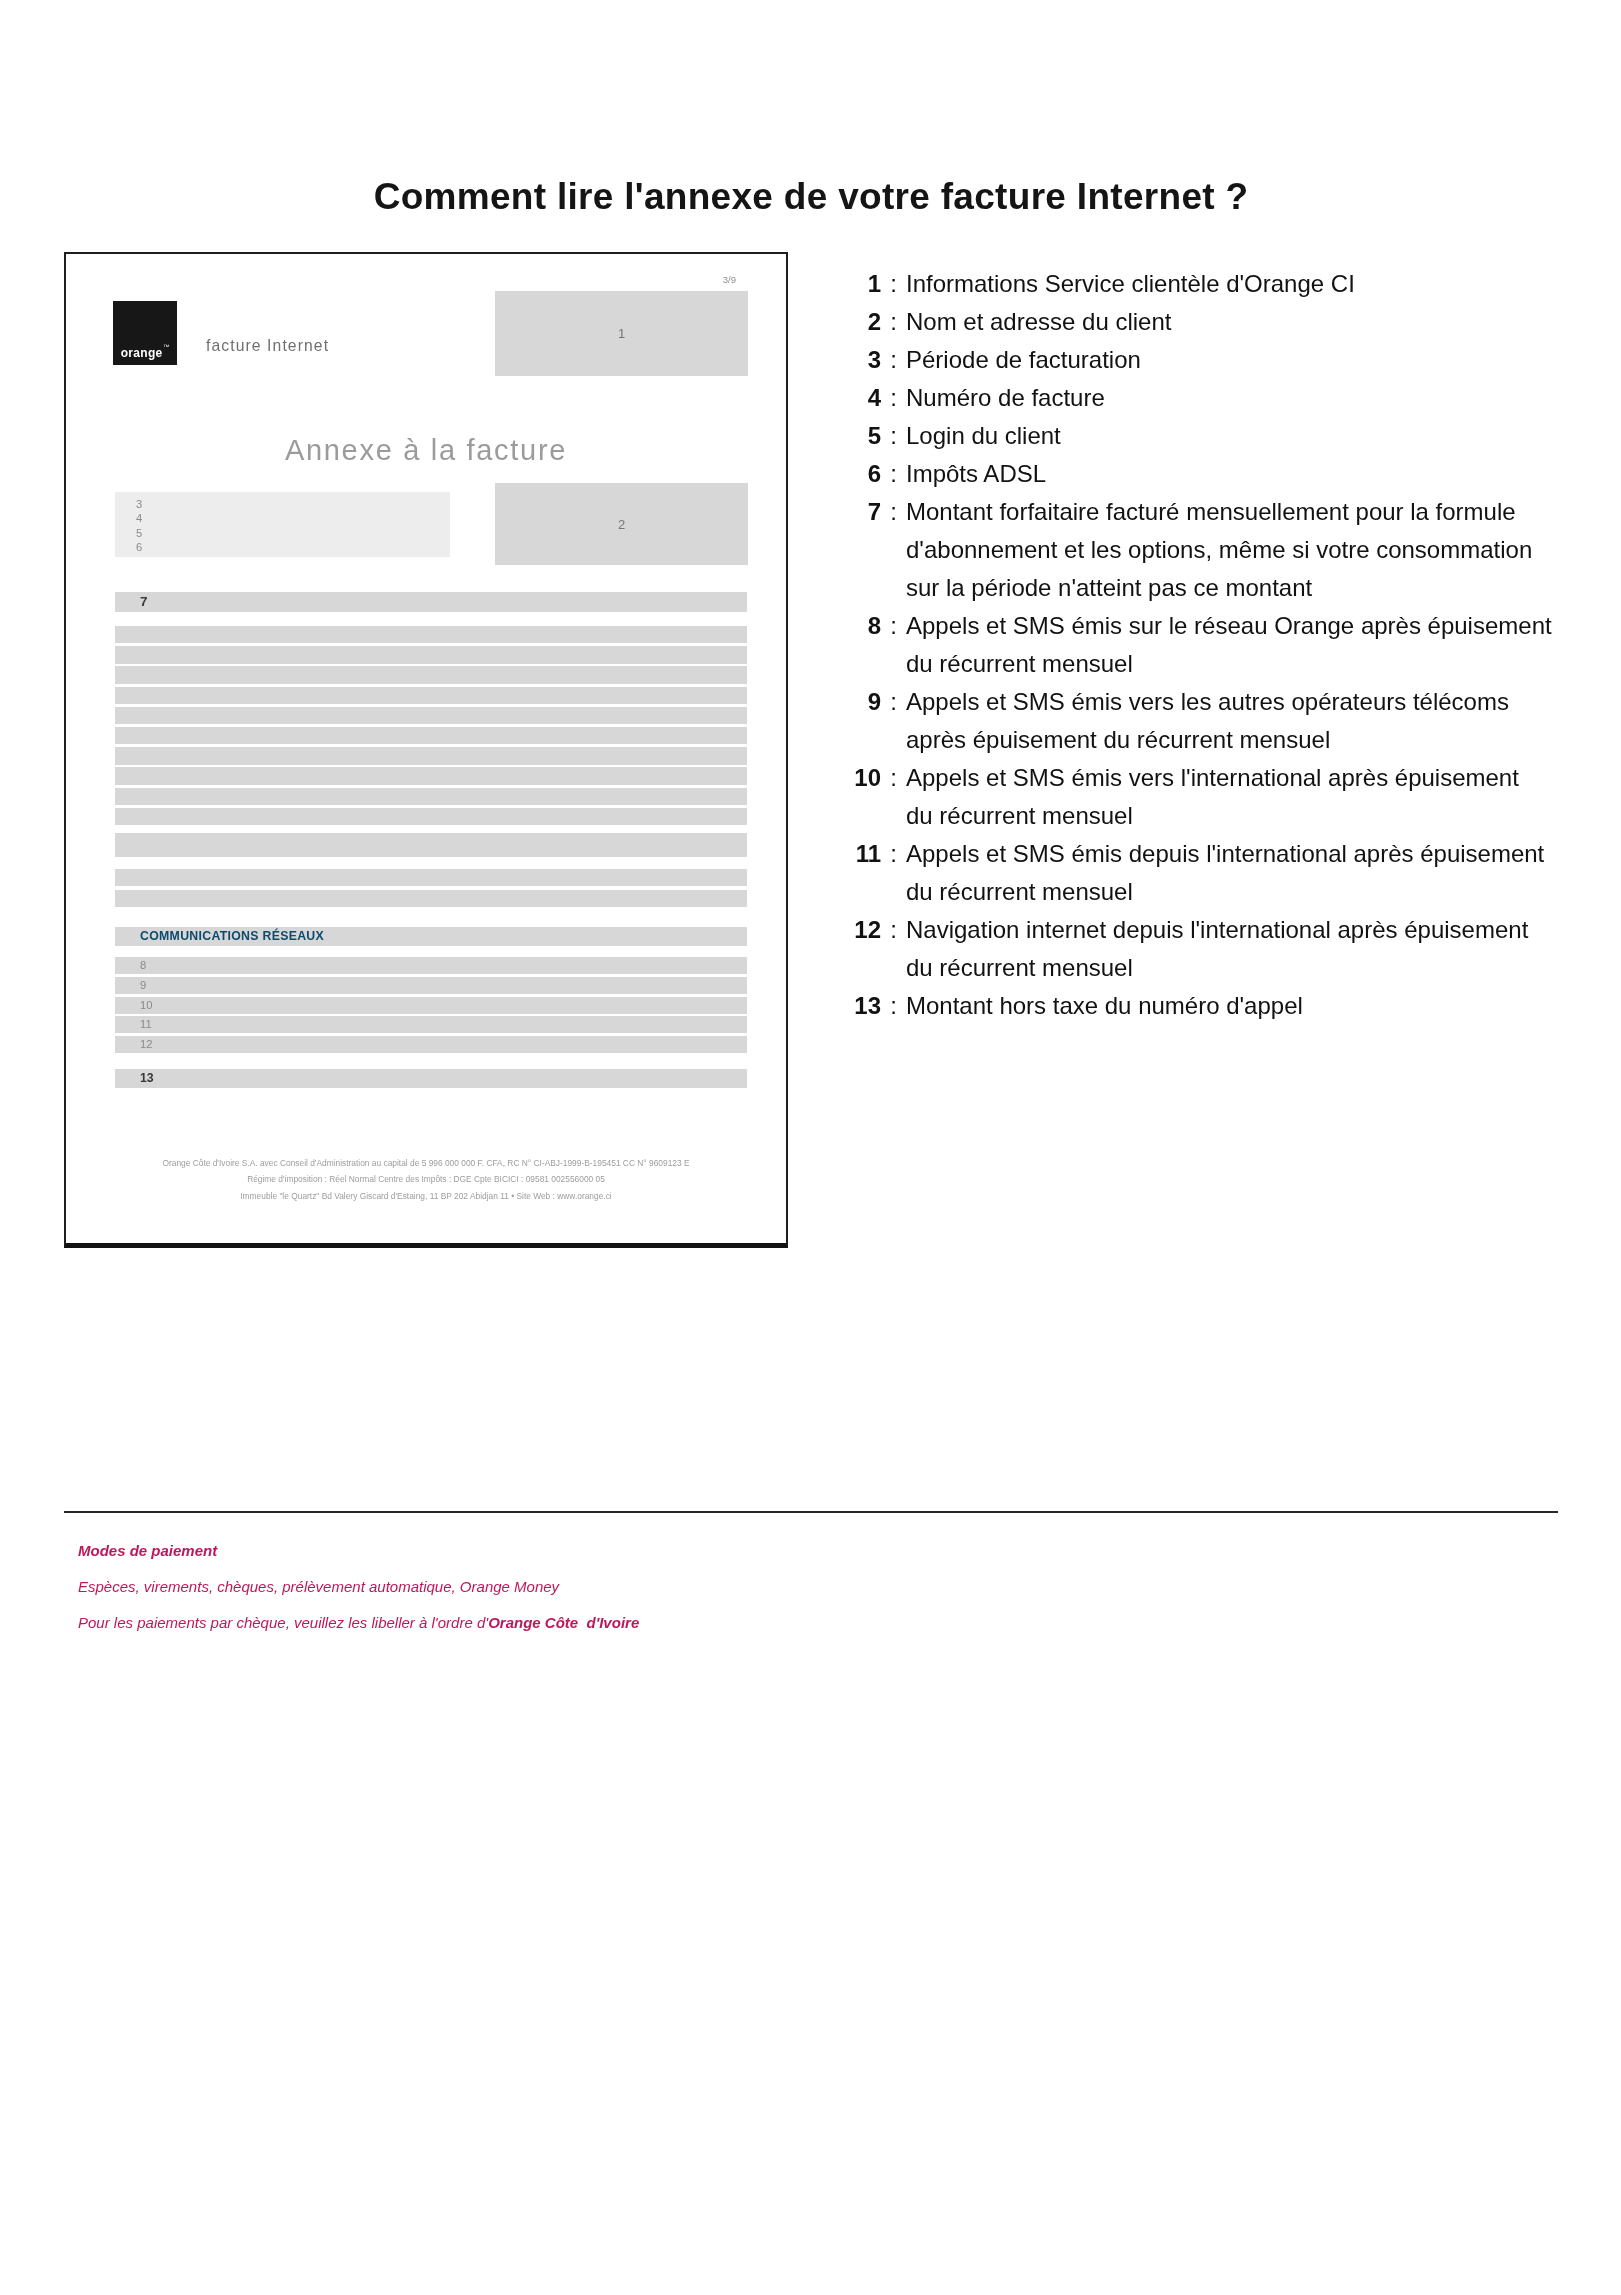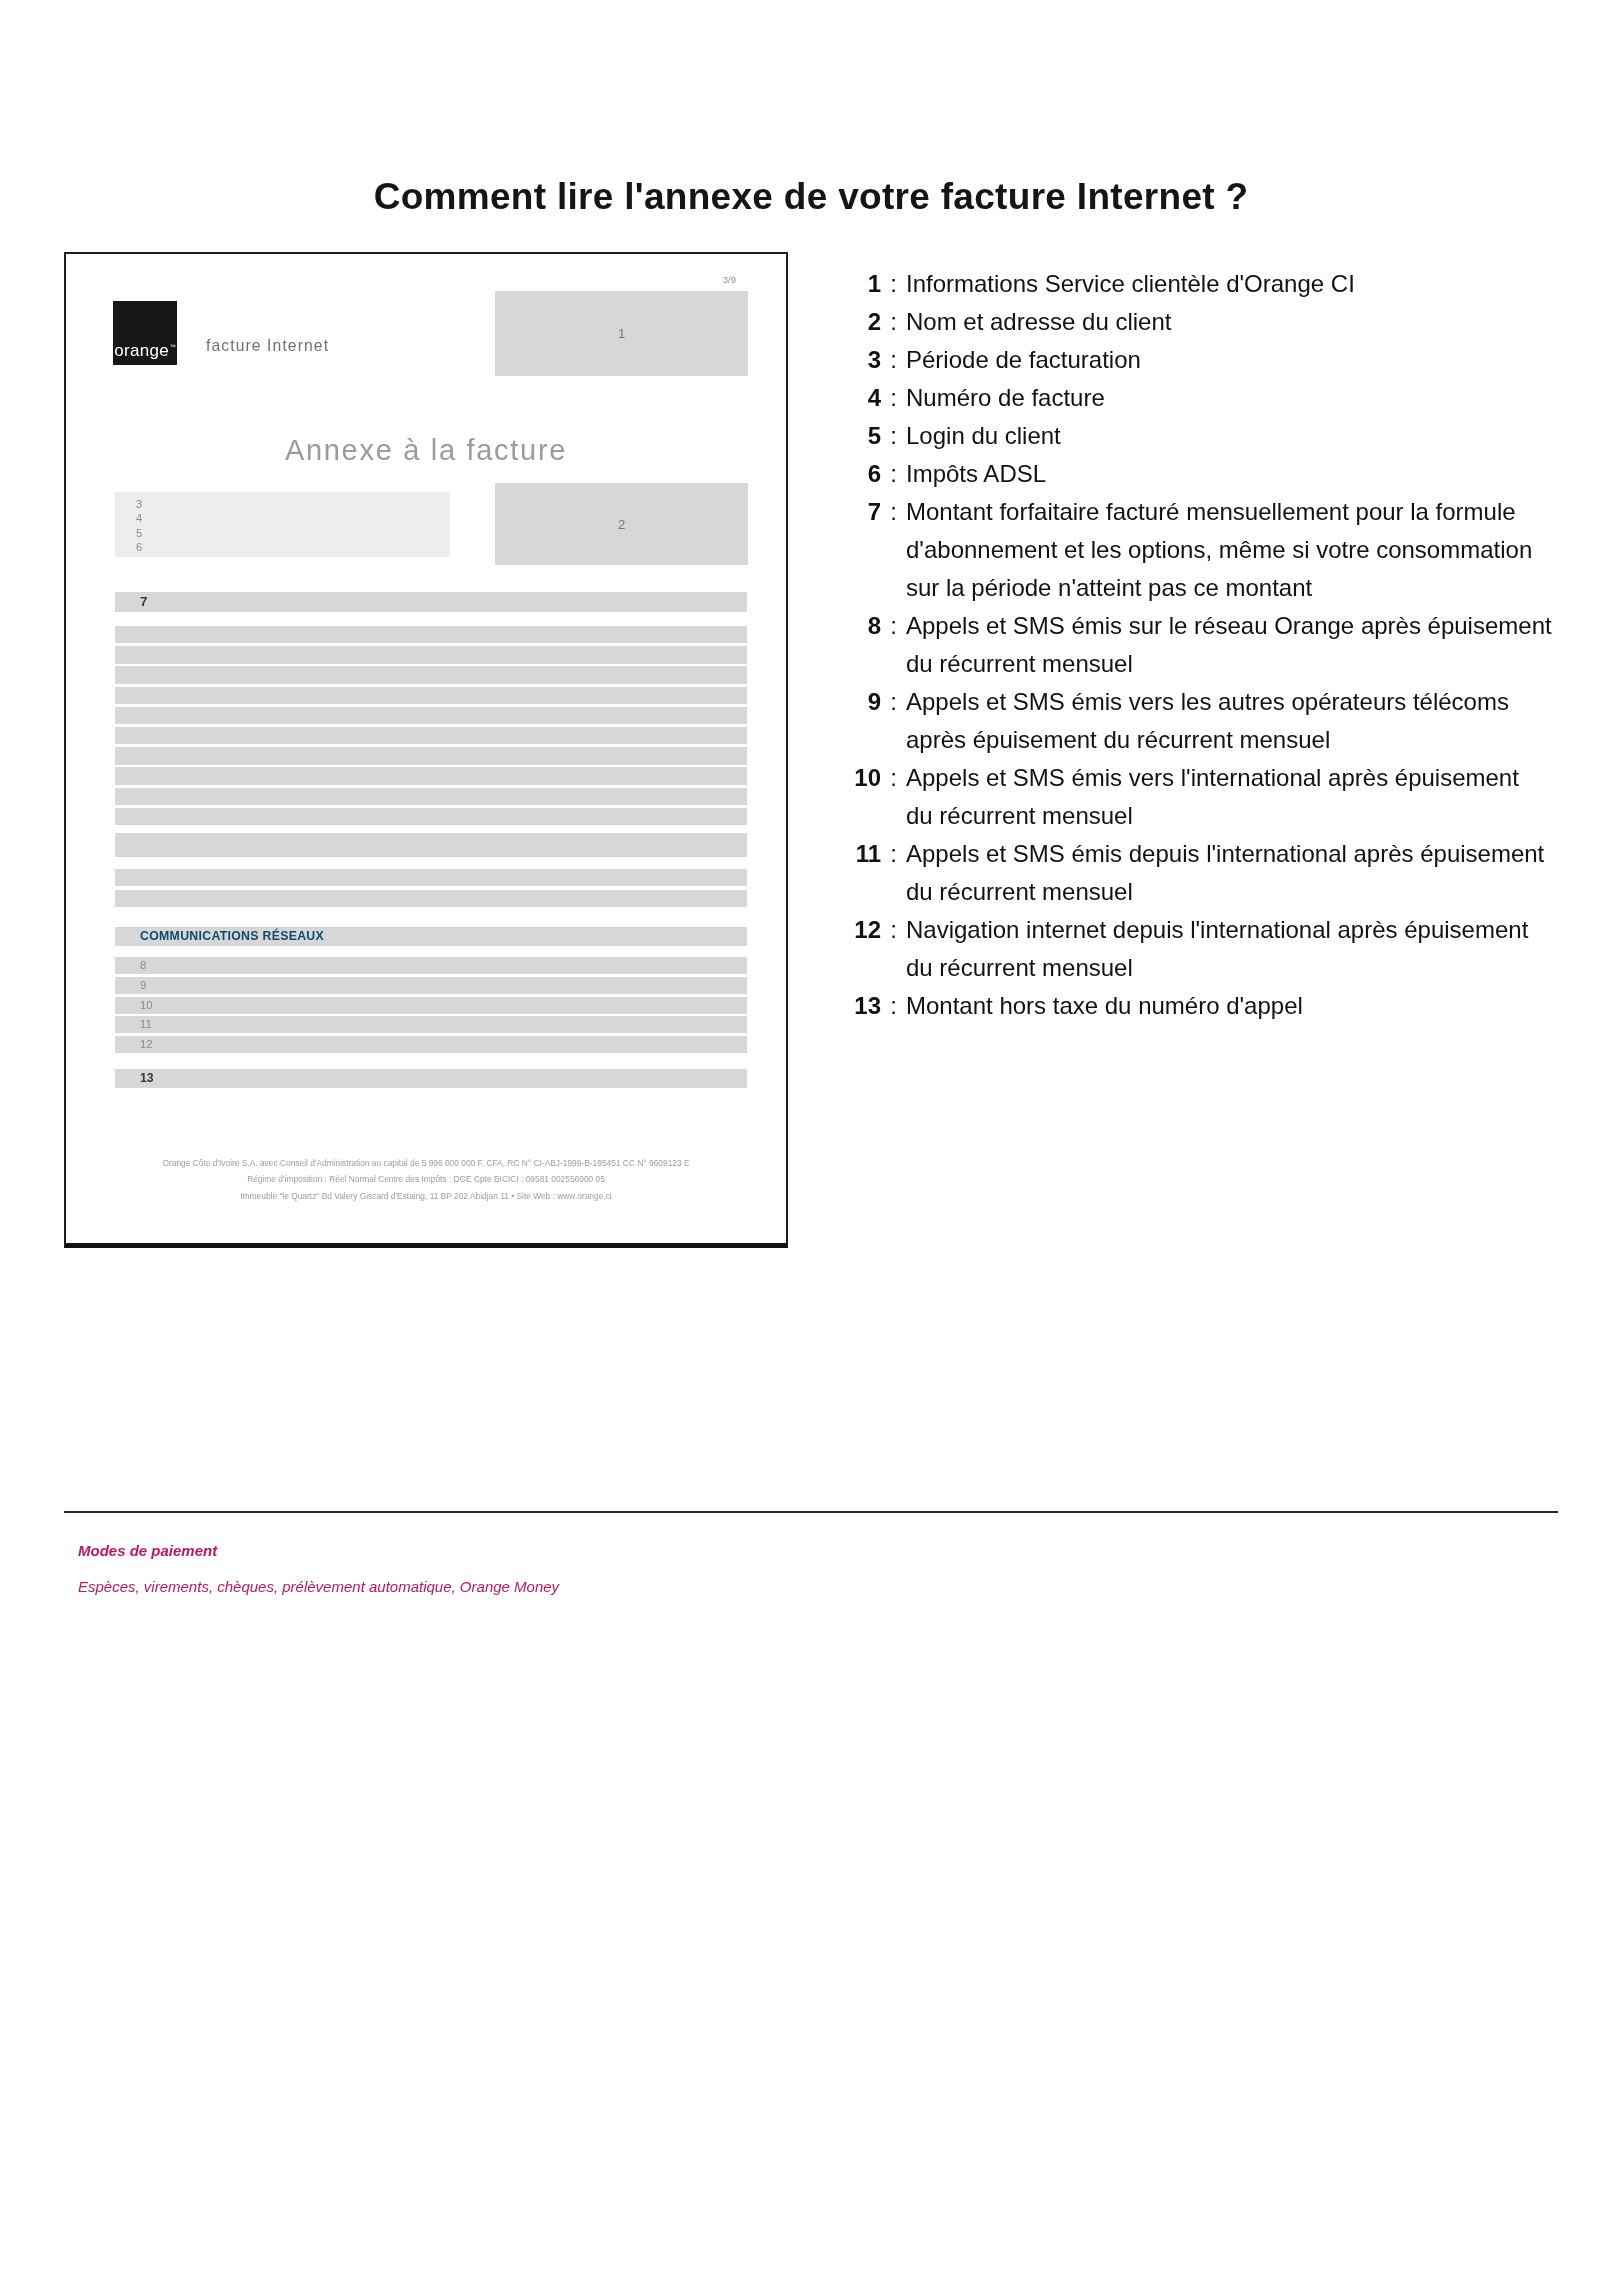--- a/index.html
+++ b/index.html
@@ -15,21 +15,21 @@
   .invoice{
     position:absolute;left:64px;top:252px;width:724px;height:996px;
     box-sizing:border-box;background:#ffffff;
     border:2.2px solid #1e1e1e;border-bottom:5.6px solid #121212;
   }
   .page-ind{position:absolute;top:20px;right:50px;font-size:9.5px;color:#8f8f8f;}
   .logo{
     position:absolute;left:47px;top:47px;width:64px;height:64px;background:#171717;
     display:flex;align-items:flex-end;justify-content:center;padding-bottom:5.6px;box-sizing:border-box;
   }
-  .logo .word{color:#ffffff;font-weight:normal;font-size:17px;letter-spacing:0.3px;line-height:1;}
+  .logo .word{color:#ffffff;font-weight:bold;font-size:12px;letter-spacing:0.3px;line-height:1;}
   .logo .tm{color:#ffffff;font-size:6.2px;line-height:1;position:relative;top:-9px;margin-left:0.6px;}
   .product{position:absolute;left:140px;top:83px;font-size:15.7px;color:#6f6f6f;letter-spacing:1.1px;}
   .gbox{position:absolute;background:#d7d7d7;display:flex;align-items:center;justify-content:center;}
   .box1{left:429px;top:37px;width:253px;height:85px;}
   .box2{left:429px;top:229px;width:253px;height:82px;}
   .gbox span{font-size:13px;color:#767676;}
   .annex{
     position:absolute;left:0;top:180px;width:100%;text-align:center;
     font-size:29px;color:#9b9b9b;letter-spacing:1.7px;font-weight:400;
   }
@@ -209,16 +209,17 @@
       <span class="leg-num">13</span>
       <span class="leg-sep">:</span>
       <span class="leg-text">Montant hors taxe du numéro d'appel</span>
     </div>
   </div>
 
   <div class="divider"></div>
   <div class="payment">
     <div class="pay-head">Modes de paiement</div>
     <div>Espèces, virements, chèques, prélèvement automatique, Orange Money</div>
+    <div><span>Pour les paiements par chèque, veuillez les libeller à l'ordre d'</span><span class="pay-bold">Orange Côte  d'Ivoire</span></div>
   </div>
 
 </div>
 
 
 </body></html>

